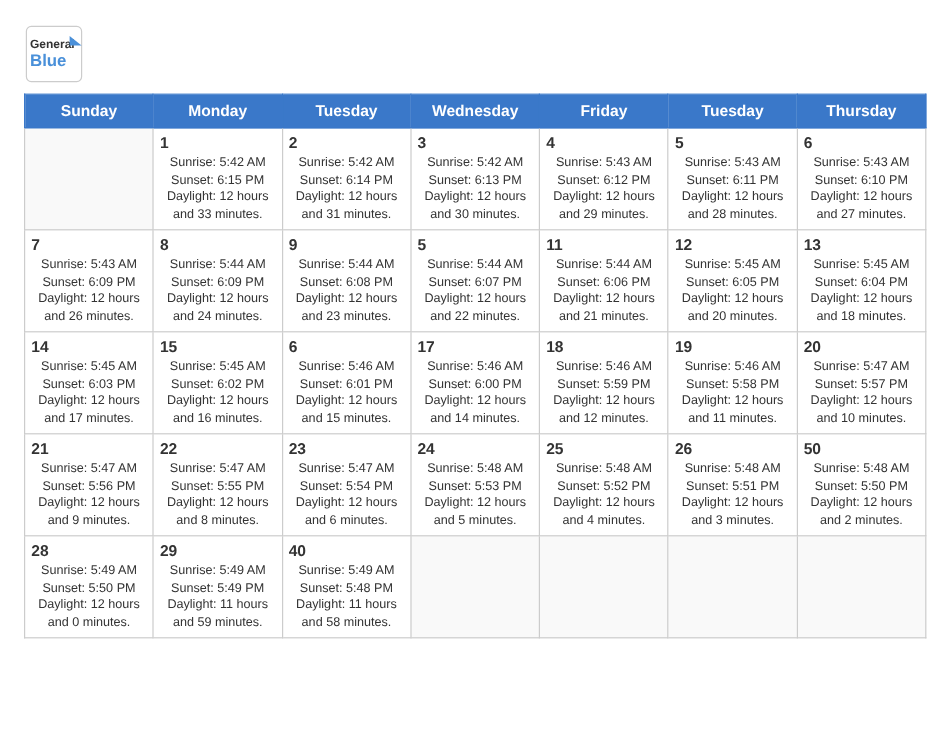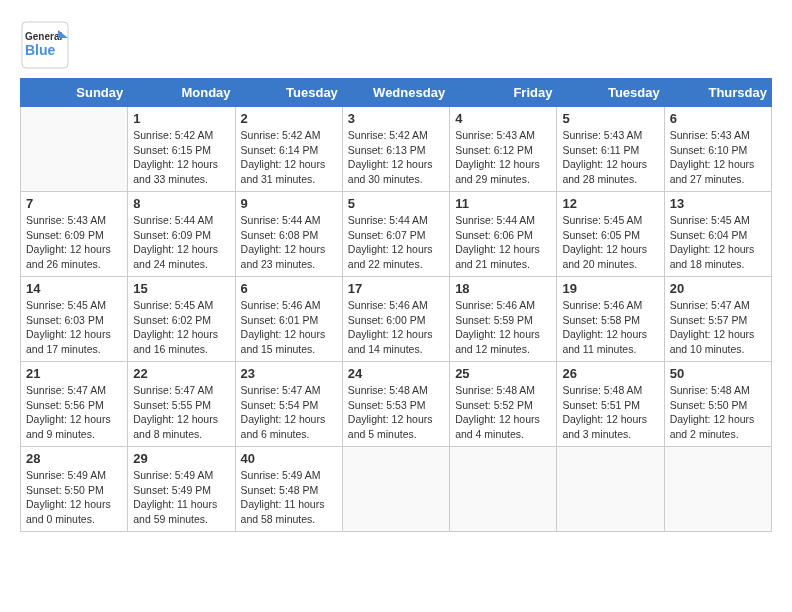--- a/index.html
+++ b/index.html
@@ -14,21 +14,21 @@
       width: 100%;
       border-collapse: collapse;
       margin-top: 5px;
     }
     .calendar th {
       background-color: #3a78c9;
       color: white;
       padding: 6px 4px;
       font-size: 13px;
       font-weight: bold;
-      text-align: right;
+      text-align: center;
       border: 1px solid #3a78c9;
     }
     .calendar td {
       border: 1px solid #ccc;
       vertical-align: top;
       padding: 4px 5px;
       width: 107px;
       height: 85px;
       font-size: 11px;
       color: #333;
@@ -40,20 +40,21 @@
       font-size: 13px;
       font-weight: bold;
       color: #333;
       display: block;
       margin-bottom: 2px;
     }
     .cell-info {
       font-size: 10.5px;
       line-height: 1.4;
       color: #333;
+      text-align: center;
     }
   </style>
 </head>
 <body>
 
 <div style="display:flex; align-items:flex-start; justify-content:space-between; margin-bottom:8px;">
   <div style="display:flex; align-items:center;">
     <svg width="50" height="50" viewBox="0 0 50 50">
       <rect x="2" y="2" width="46" height="46" rx="4" fill="#fff" stroke="#ccc" stroke-width="1"></rect>
       <text x="5" y="20" font-family="Arial" font-size="10" font-weight="bold" fill="#333">General</text>

